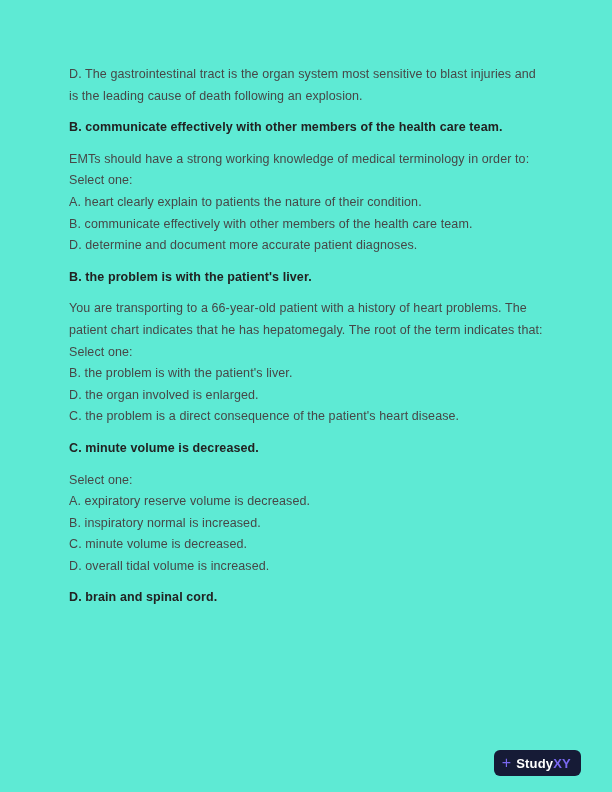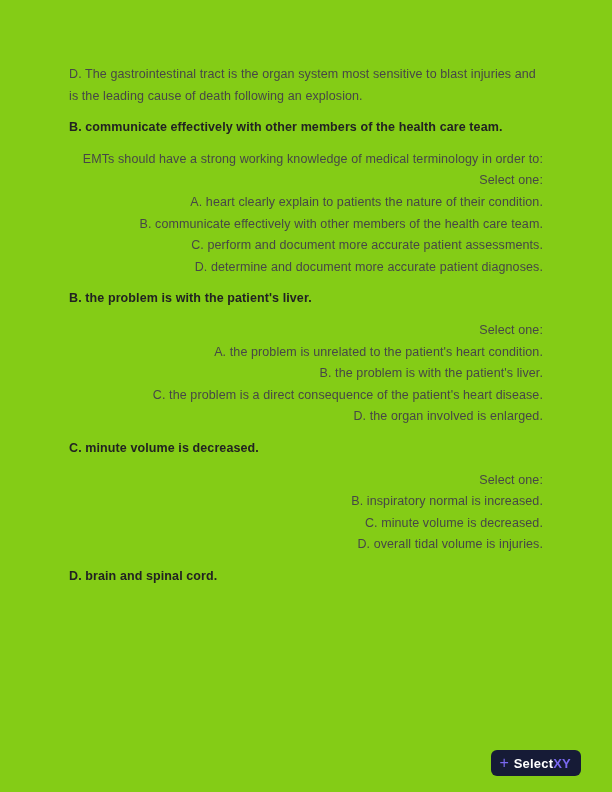--- a/index.html
+++ b/index.html
@@ -10,21 +10,21 @@
   body {
     width: 612px;
     height: 792px;
     position: relative;
     overflow: hidden;
     font-family: "Liberation Sans", sans-serif;
   }
   .page {
     width: 612px;
     height: 792px;
-    background: #84cc16;
+    background: #5eead4;
     position: relative;
     box-sizing: border-box;
   }
   .content {
     position: absolute;
     top: 64px;
     left: 69px;
     width: 474px;
   }
   .text {
@@ -34,21 +34,20 @@
     margin: 0;
     letter-spacing: 0.1px;
   }
   .answer {
     font-weight: bold;
     color: #222222;
     margin: 10px 0;
   }
   .qblock p {
     margin: 0;
-    text-align: right;
   }
   .badge {
     position: absolute;
     right: 31px;
     bottom: 16px;
     height: 26px;
     padding: 0 10px 0 8px;
     background: #161b36;
     border-radius: 6px;
     display: flex;
@@ -79,42 +78,42 @@
   <div class="content">
 
     <p class="text">D. The gastrointestinal tract is the organ system most sensitive to blast injuries and is the leading cause of death following an explosion.</p>
 
     <p class="text answer">B. communicate effectively with other members of the health care team.</p>
     <div class="qblock">
       <p class="text">EMTs should have a strong working knowledge of medical terminology in order to:</p>
       <p class="text">Select one:</p>
       <p class="text">A. heart clearly explain to patients the nature of their condition.</p>
       <p class="text">B. communicate effectively with other members of the health care team.</p>
-      <p class="text">C. perform and document more accurate patient assessments.</p>
       <p class="text">D. determine and document more accurate patient diagnoses.</p>
     </div>
 
     <p class="text answer">B. the problem is with the patient's liver.</p>
     <div class="qblock">
+      <p class="text">You are transporting to a 66-year-old patient with a history of heart problems. The patient chart indicates that he has hepatomegaly. The root of the term indicates that:</p>
       <p class="text">Select one:</p>
-      <p class="text">A. the problem is unrelated to the patient's heart condition.</p>
       <p class="text">B. the problem is with the patient's liver.</p>
+      <p class="text">D. the organ involved is enlarged.</p>
       <p class="text">C. the problem is a direct consequence of the patient's heart disease.</p>
-      <p class="text">D. the organ involved is enlarged.</p>
     </div>
 
     <p class="text answer">C. minute volume is decreased.</p>
     <div class="qblock">
       <p class="text">Select one:</p>
+      <p class="text">A. expiratory reserve volume is decreased.</p>
       <p class="text">B. inspiratory normal is increased.</p>
       <p class="text">C. minute volume is decreased.</p>
-      <p class="text">D. overall tidal volume is injuries.</p>
+      <p class="text">D. overall tidal volume is increased.</p>
     </div>
 
     <p class="text answer">D. brain and spinal cord.</p>
 
   </div>
 
   <div class="badge">
     <span class="plus">+</span>
-    <span class="brand"><span>Select</span><span class="xy">XY</span></span>
+    <span class="brand"><span>Study</span><span class="xy">XY</span></span>
   </div>
 </div>
 
 </body></html>

